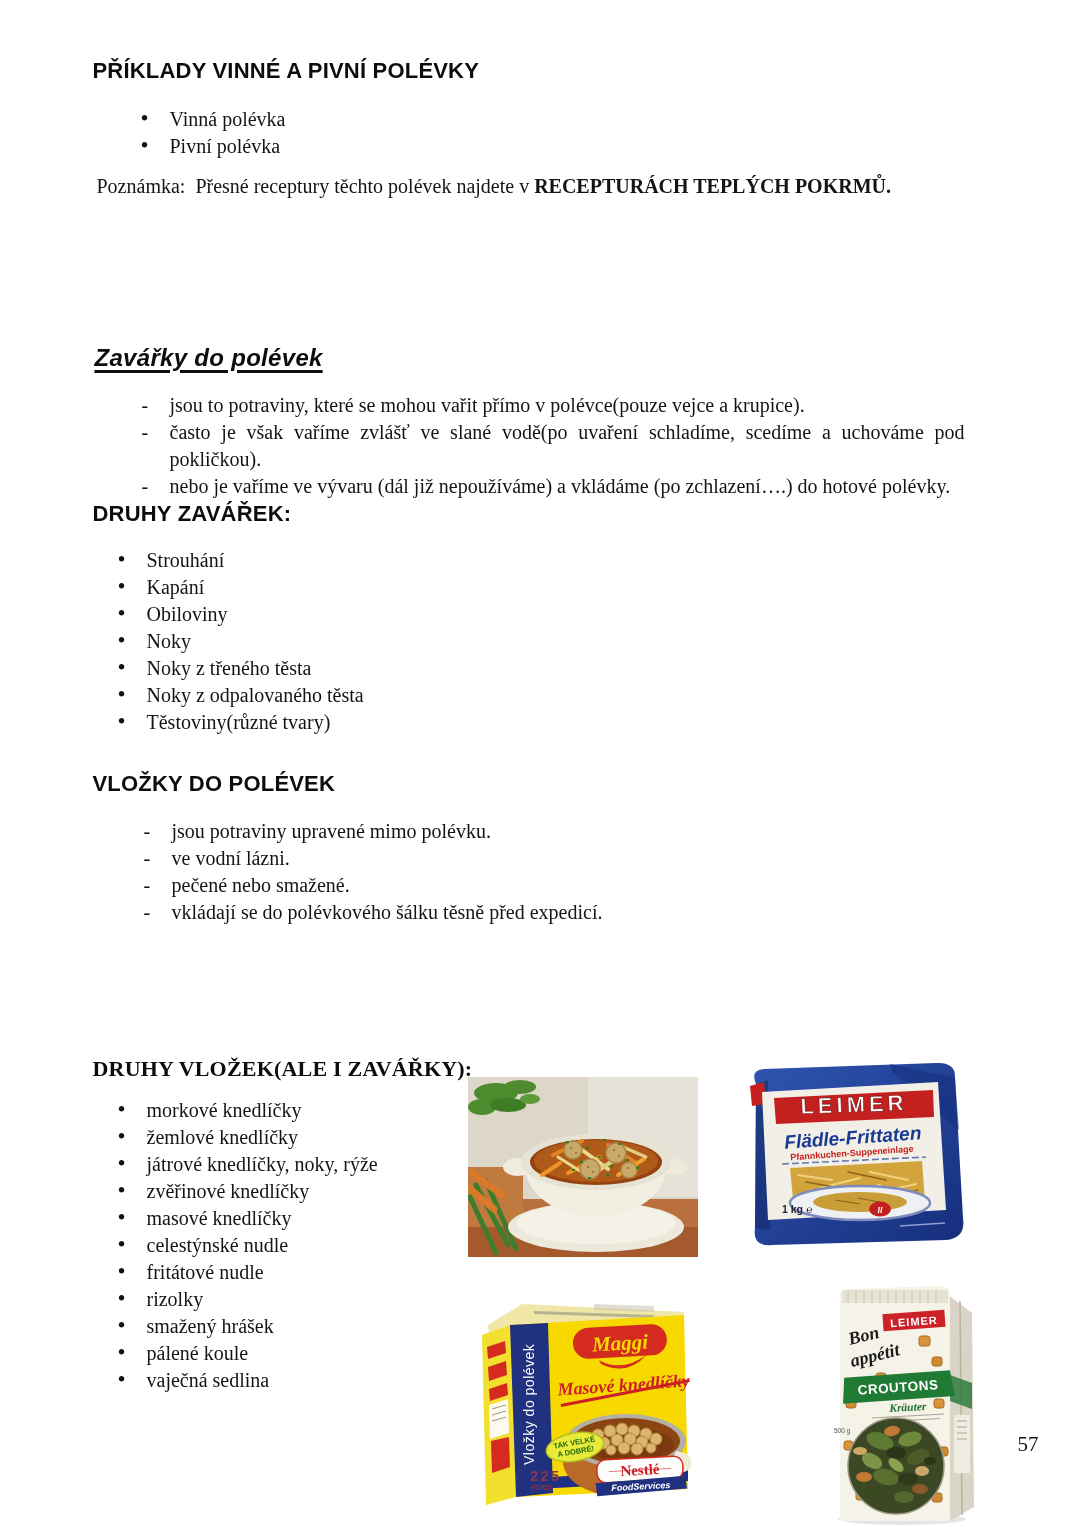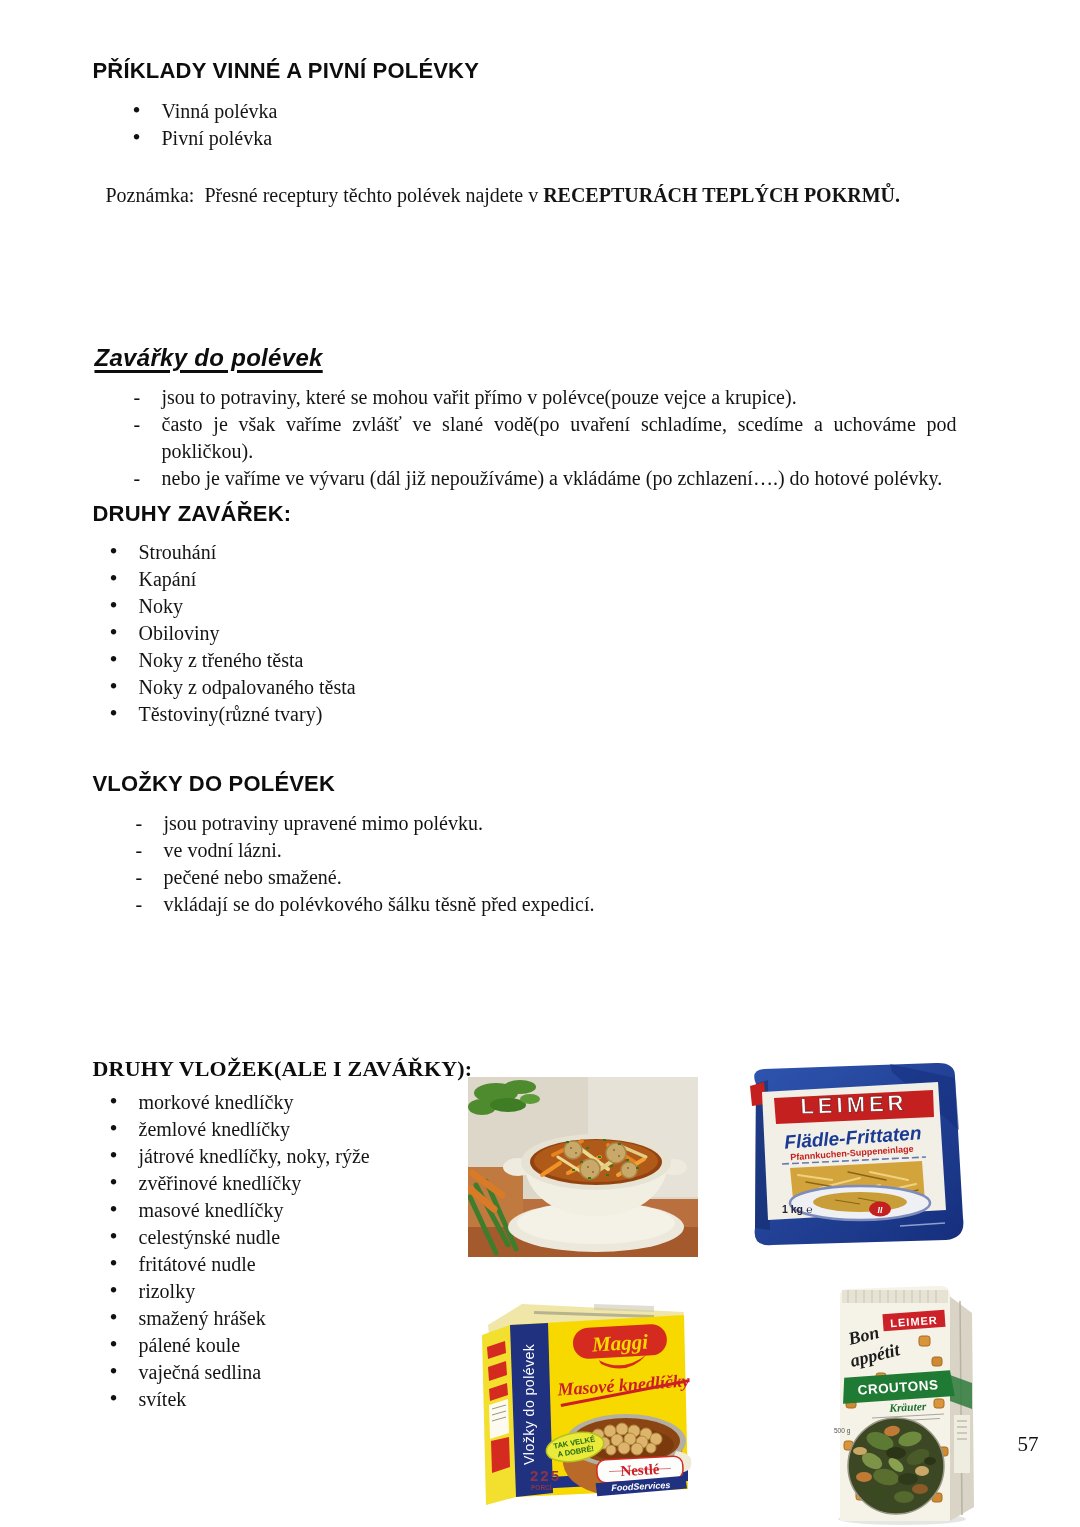--- a/index.html
+++ b/index.html
@@ -9,31 +9,31 @@
   }
   .abs{position:absolute;}
   .head{
     font-family:"Liberation Sans",sans-serif;font-weight:700;font-size:22px;
     color:#0d0d0d;margin:0;letter-spacing:0.2px;white-space:nowrap;
   }
   .head-underline{
     font-size:24px;font-style:italic;text-decoration:underline;
     text-decoration-thickness:2.5px;text-underline-offset:4px;letter-spacing:0.3px;
   }
-  ul.doc-list{list-style:none;margin:4px;padding:0;font-size:20px;line-height:27px;}
+  ul.doc-list{list-style:none;margin:12px;padding:0;font-size:20px;line-height:27px;}
   ul.doc-list li{position:relative;padding-left:65px;}
   ul.bullet li::before{
     content:"\2022";position:absolute;left:36px;top:-1px;font-size:23px;color:#111;
   }
   ul.dash li::before{
     content:"-";position:absolute;left:37px;font-size:20px;color:#111;
   }
   ul.justify li{text-align:justify;}
   li.no-wrap{white-space:nowrap;}
-  .note{font-size:20px;line-height:28px;margin:13px;}
+  .note{font-size:20px;line-height:28px;margin:4px;}
   .note .gap{display:inline-block;width:10px;}
   .note b{font-weight:700;}
   .pageno{font-size:21px;color:#111;}
   .product-svg{display:block;}
   svg text{user-select:none;}
 </style>
 </head>
 <body>
 
 <div class="page">
@@ -53,22 +53,22 @@
     <li>jsou to potraviny, které se mohou vařit přímo v polévce(pouze vejce a krupice).</li>
     <li>často je však vaříme zvlášť ve slané vodě(po uvaření schladíme, scedíme a uchováme pod pokličkou).</li>
     <li class="no-wrap">nebo je vaříme ve vývaru (dál již nepoužíváme) a vkládáme (po zchlazení….) do hotové polévky.</li>
   </ul>
 
   <h2 class="head abs" style="left:65px;top:501px;">DRUHY ZAVÁŘEK:</h2>
 
   <ul class="doc-list bullet abs" style="left:0;top:535px;width:960px;padding-left:42px;box-sizing:border-box;">
     <li>Strouhání</li>
     <li>Kapání</li>
+    <li>Obiloviny</li>
     <li>Noky</li>
-    <li>Obiloviny</li>
     <li>Noky z třeného těsta</li>
     <li>Noky z odpalovaného těsta</li>
     <li>Těstoviny(různé tvary)</li>
   </ul>
 
   <h2 class="head abs" style="left:65px;top:771px;">VLOŽKY DO POLÉVEK</h2>
 
   <ul class="doc-list dash abs" style="left:0;top:806px;width:925px;padding-left:67px;box-sizing:border-box;">
     <li>jsou potraviny upravené mimo polévku.</li>
     <li>ve vodní lázni.</li>
@@ -83,21 +83,20 @@
     <li>žemlové knedlíčky</li>
     <li>játrové knedlíčky, noky, rýže</li>
     <li>zvěřinové knedlíčky</li>
     <li>masové knedlíčky</li>
     <li>celestýnské nudle</li>
     <li>fritátové nudle</li>
     <li>rizolky</li>
     <li>smažený hrášek</li>
     <li>pálené koule</li>
     <li>vaječná sedlina</li>
-    <li>svítek</li>
   </ul>
 
   <div class="abs" style="left:440px;top:1077px;">
     <svg class="product-svg" width="230" height="180" viewBox="0 0 230 180">
       <rect width="230" height="180" fill="#ddd7c9"></rect>
       <rect x="120" y="0" width="110" height="120" fill="#e7e2d7"></rect>
       <rect y="122" width="230" height="58" fill="#b96f3e"></rect>
       <rect y="150" width="230" height="30" fill="#a55a2d"></rect>
       <rect x="0" y="90" width="55" height="60" fill="#c07a40"></rect>
       <g fill="#4e8a2e">

